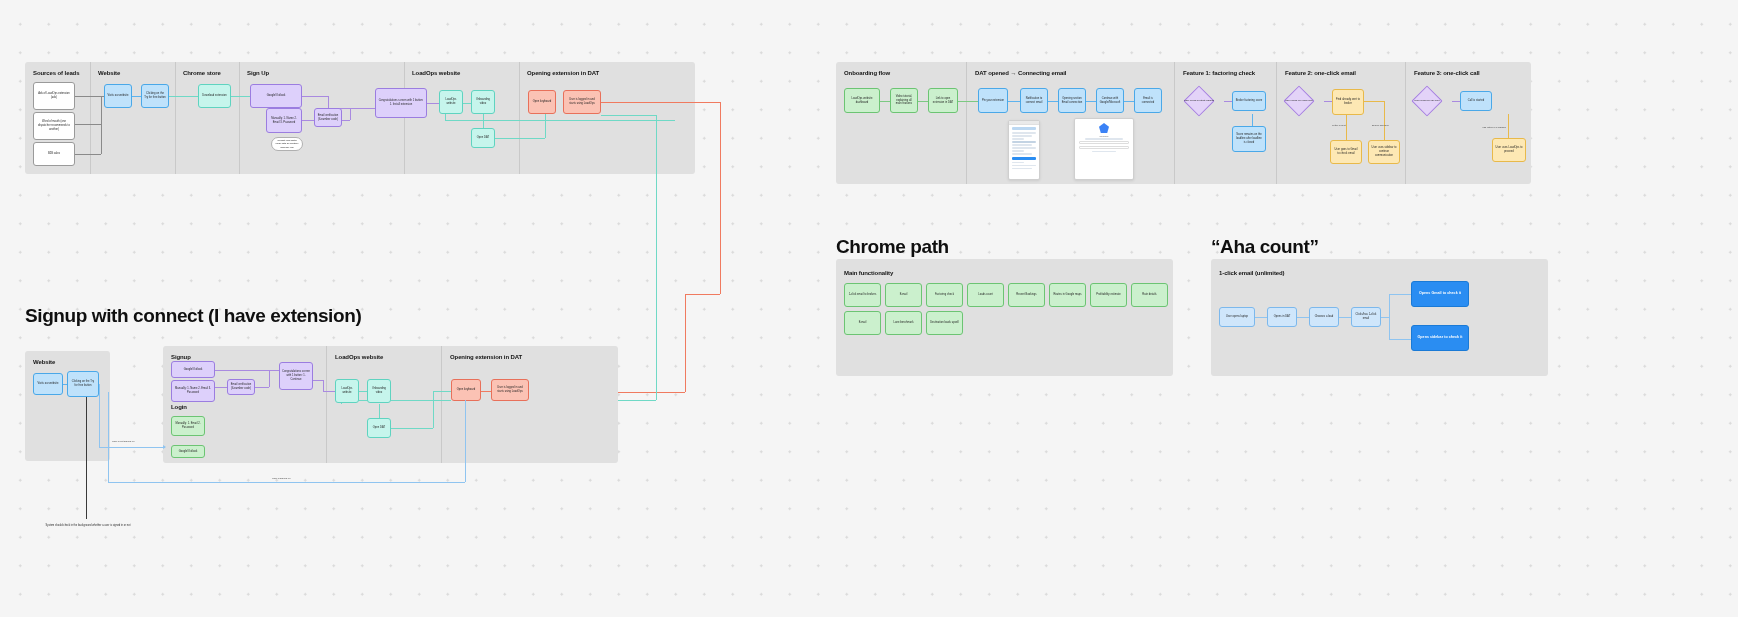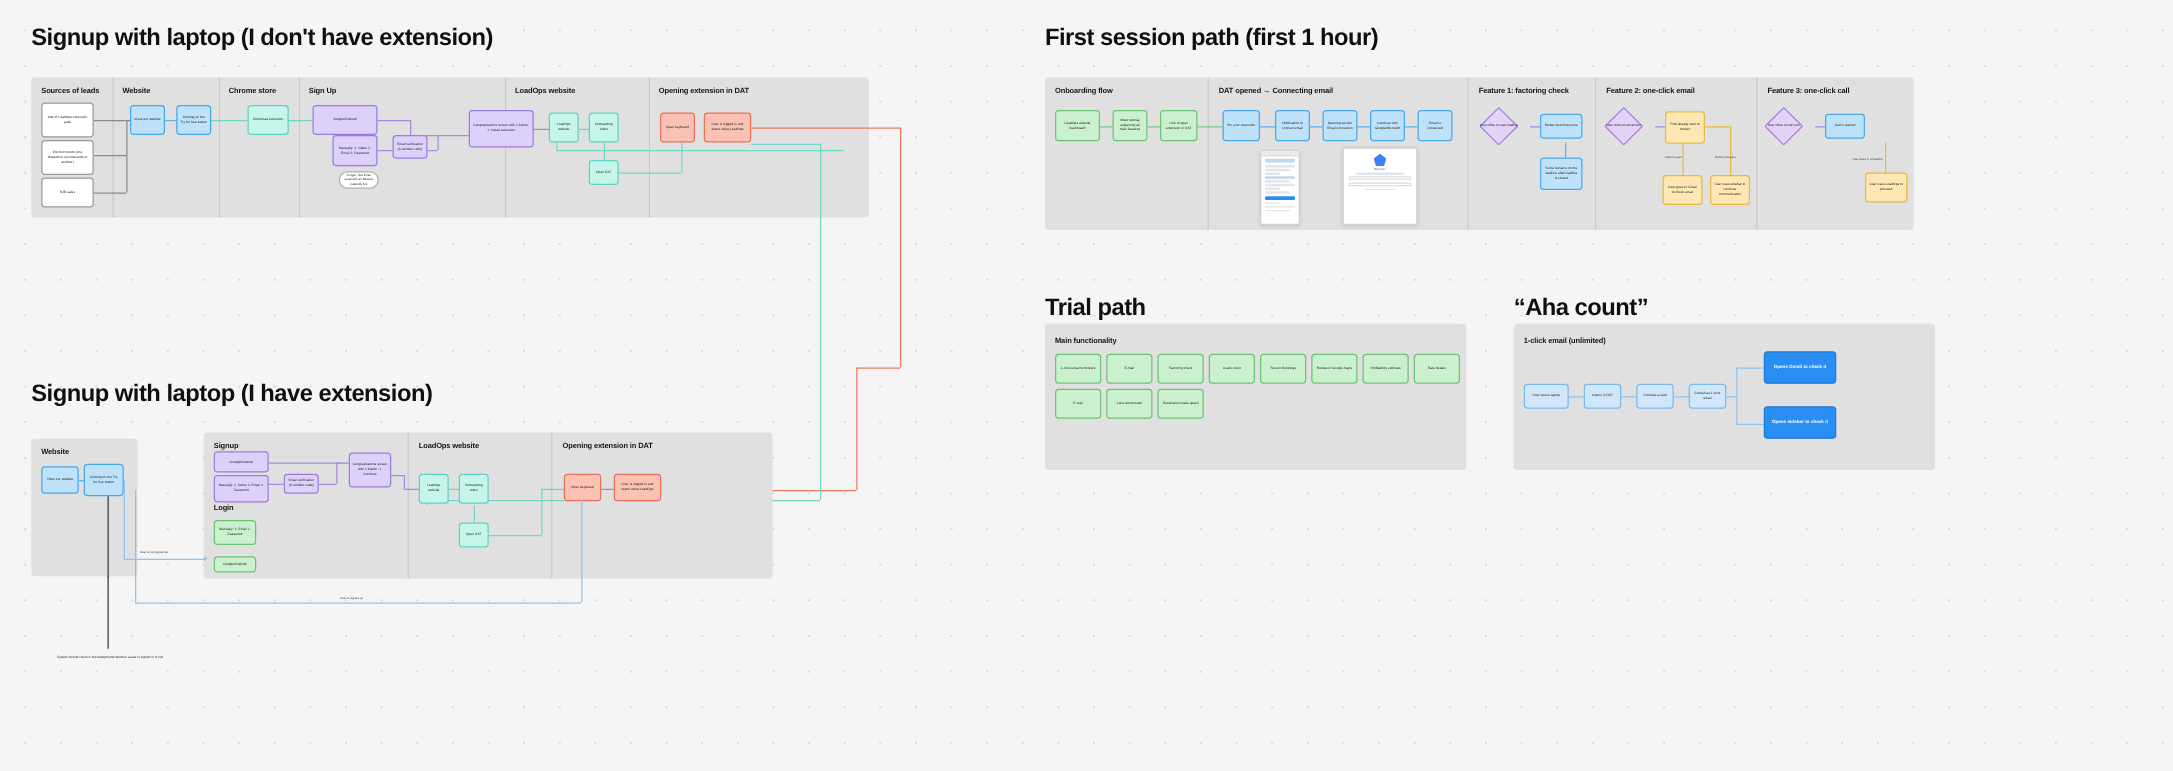--- a/index.html
+++ b/index.html
@@ -145,21 +145,20 @@
     width:0;height:0;
     border-top:2px solid transparent;
     border-bottom:2px solid transparent;
   }
 </style>
 </head>
 <body>
 
 <div class="canvas">
 
-  <div class="board-title" style="left:25px; top:20px;">Signup with laptop (I don't have extension)</div>
 
   <div class="group" style="left:25px; top:62px; width:670px; height:112px;">
     <div class="lane" style="left:0; width:66px;"></div>
     <div class="lane" style="left:66px; width:85px;"></div>
     <div class="lane" style="left:151px; width:64px;"></div>
     <div class="lane" style="left:215px; width:165px;"></div>
     <div class="lane" style="left:380px; width:115px;"></div>
     <div class="lane" style="left:495px; width:175px; border-right:none;"></div>
 
     <div class="lane-title" style="left:8px; top:8px;">Sources of leads</div>
@@ -259,21 +258,21 @@
   <div class="edge e-h c-red" style="left:601px; top:102px; width:119px;"></div>
   <div class="edge e-v c-red" style="left:720px; top:102px; height:192px;"></div>
   <div class="edge e-h c-red" style="left:685px; top:294px; width:35px;"></div>
   <div class="edge e-v c-red" style="left:685px; top:294px; height:98px;"></div>
   <div class="edge e-h c-red" style="left:524px; top:392px; width:161px;"></div>
 
   <div class="edge e-h c-mint" style="left:601px; top:115px; width:55px;"></div>
   <div class="edge e-v c-mint" style="left:656px; top:115px; height:285px;"></div>
   <div class="edge e-h c-mint" style="left:424px; top:400px; width:232px;"></div>
 
-  <div class="board-title" style="left:25px; top:305px;">Signup with laptop (I have extension)</div>
+  <div class="board-title" style="left:25px; top:305px;">Signup with connect (I have extension)</div>
 
   <div class="group" style="left:25px; top:351px; width:85px; height:110px;">
     <div class="lane-title" style="left:8px; top:8px;">Website</div>
     <div class="node n-blue" style="left:8px; top:22px; width:30px; height:22px;">
         <span>Visits our website</span>
       </div>
     <div class="node n-blue" style="left:42px; top:20px; width:32px; height:26px;">
         <span>Clicking on the Try for free button</span>
       </div>
     <div class="edge e-h c-blue" style="left:38px; top:33px; width:4px;"></div>
@@ -354,21 +353,20 @@
 
   <div class="edge e-v c-lblue" style="left:108px; top:392px; height:90px;"></div>
   <div class="edge e-h c-lblue" style="left:108px; top:482px; width:357px;"></div>
   <div class="edge e-v c-lblue" style="left:465px; top:400px; height:82px;"></div>
   <div class="edge-label" style="left:272px; top:477px;">User is signed up</div>
 
   <div class="edge e-v c-dark" style="left:86px; top:461px; height:58px;"></div>
   <div class="edge e-h c-dark" style="left:86px; top:461px; width:1px;"></div>
   <div class="note" style="left:33px; top:524px;">System should check in the background whether a user is signed in or not</div>
 
-  <div class="board-title" style="left:836px; top:20px;">First session path (first 1 hour)</div>
 
   <div class="group" style="left:836px; top:62px; width:695px; height:122px;">
     <div class="lane" style="left:0; width:131px;"></div>
     <div class="lane" style="left:131px; width:208px;"></div>
     <div class="lane" style="left:339px; width:102px;"></div>
     <div class="lane" style="left:441px; width:129px;"></div>
     <div class="lane" style="left:570px; width:125px; border-right:none;"></div>
 
     <div class="lane-title" style="left:8px; top:8px;">Onboarding flow</div>
     <div class="lane-title" style="left:139px; top:8px;">DAT opened → Connecting email</div>
@@ -475,21 +473,21 @@
     <div class="diamond-label" style="left:575px; top:28px; width:32px; height:22px;">User clicks on call icon</div>
     <div class="node n-blue" style="left:624px; top:29px; width:32px; height:20px;">
         <span>Call is started</span>
       </div>
     <div class="node n-yellow" style="left:656px; top:76px; width:34px; height:24px;">
         <span>User uses LoadOps to proceed</span>
       </div>
     <div class="edge-label" style="left:646px; top:64px;">Has notes in a loadline</div>
   </div>
 
-  <div class="board-title" style="left:836px; top:236px;">Trial path</div>
+  <div class="board-title" style="left:836px; top:236px;">Chrome path</div>
 
   <div class="group" style="left:836px; top:259px; width:337px; height:117px;">
     <div class="lane-title" style="left:8px; top:11px;">Main functionality</div>
     <div class="node n-green" style="left:8px; top:24px; width:37px; height:24px;">
         <span>1-click email to brokers</span>
       </div>
     <div class="node n-green" style="left:49px; top:24px; width:37px; height:24px;">
         <span>E-mail</span>
       </div>
     <div class="node n-green" style="left:90px; top:24px; width:37px; height:24px;">

